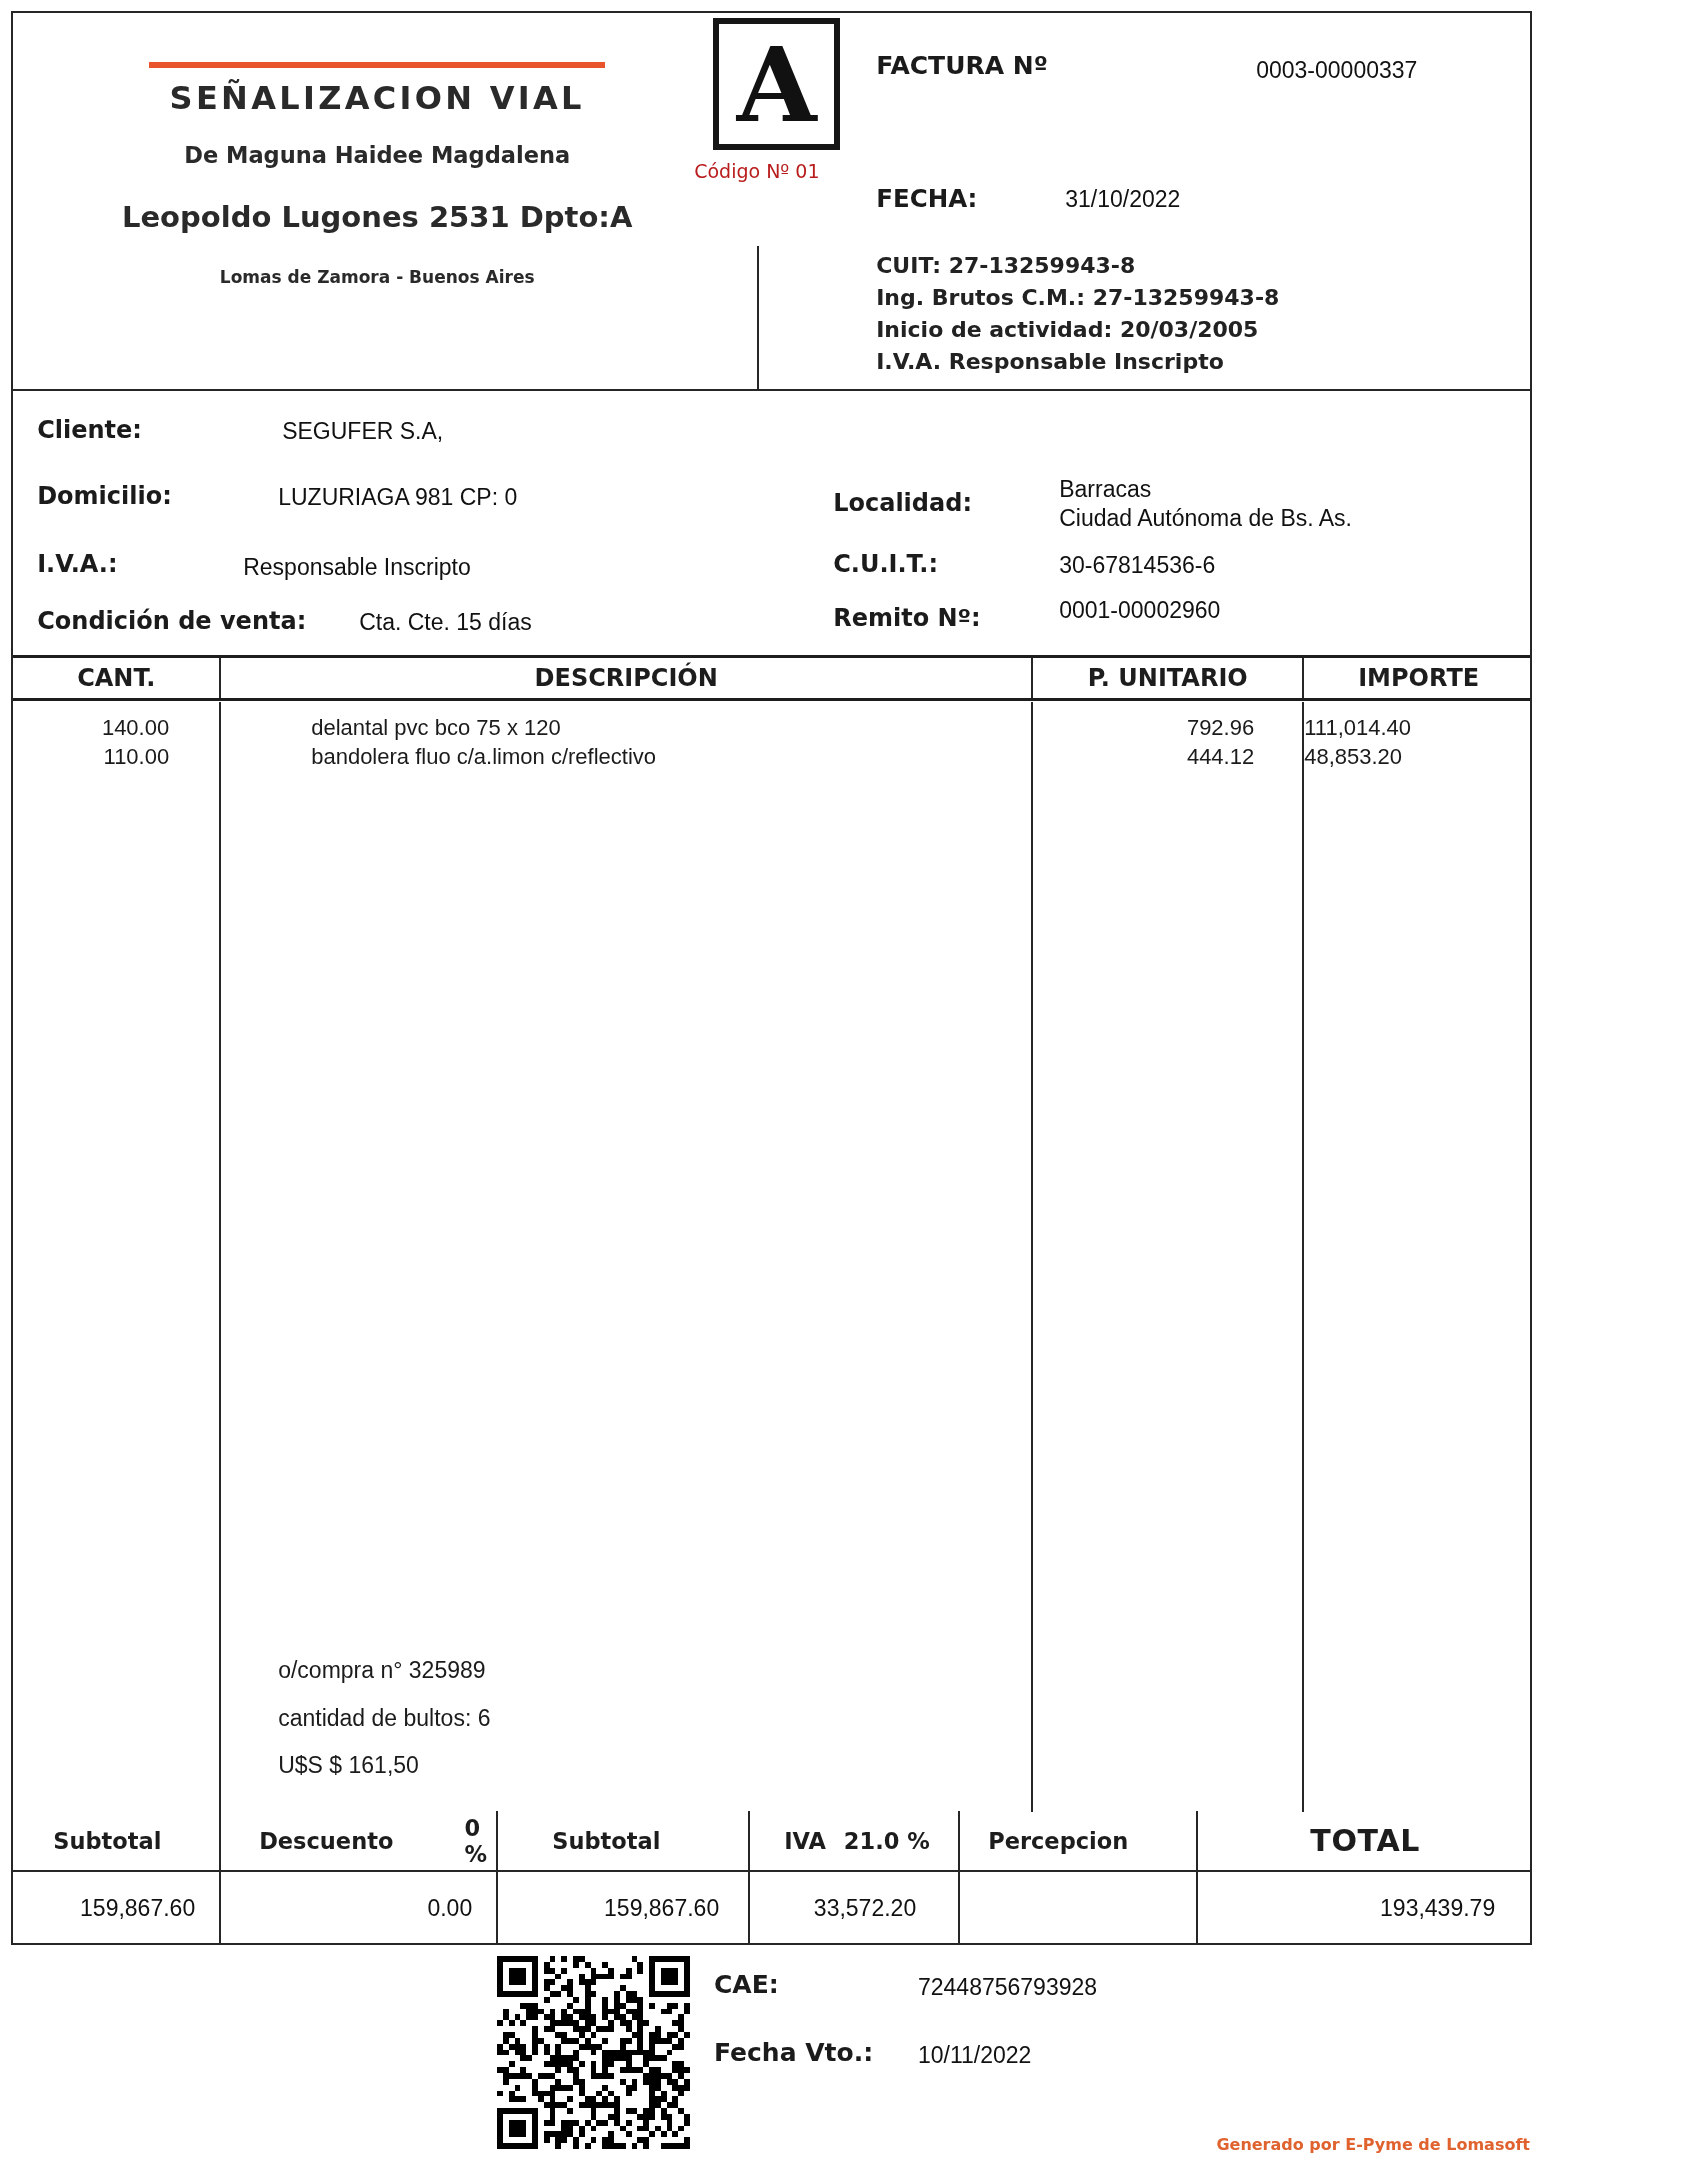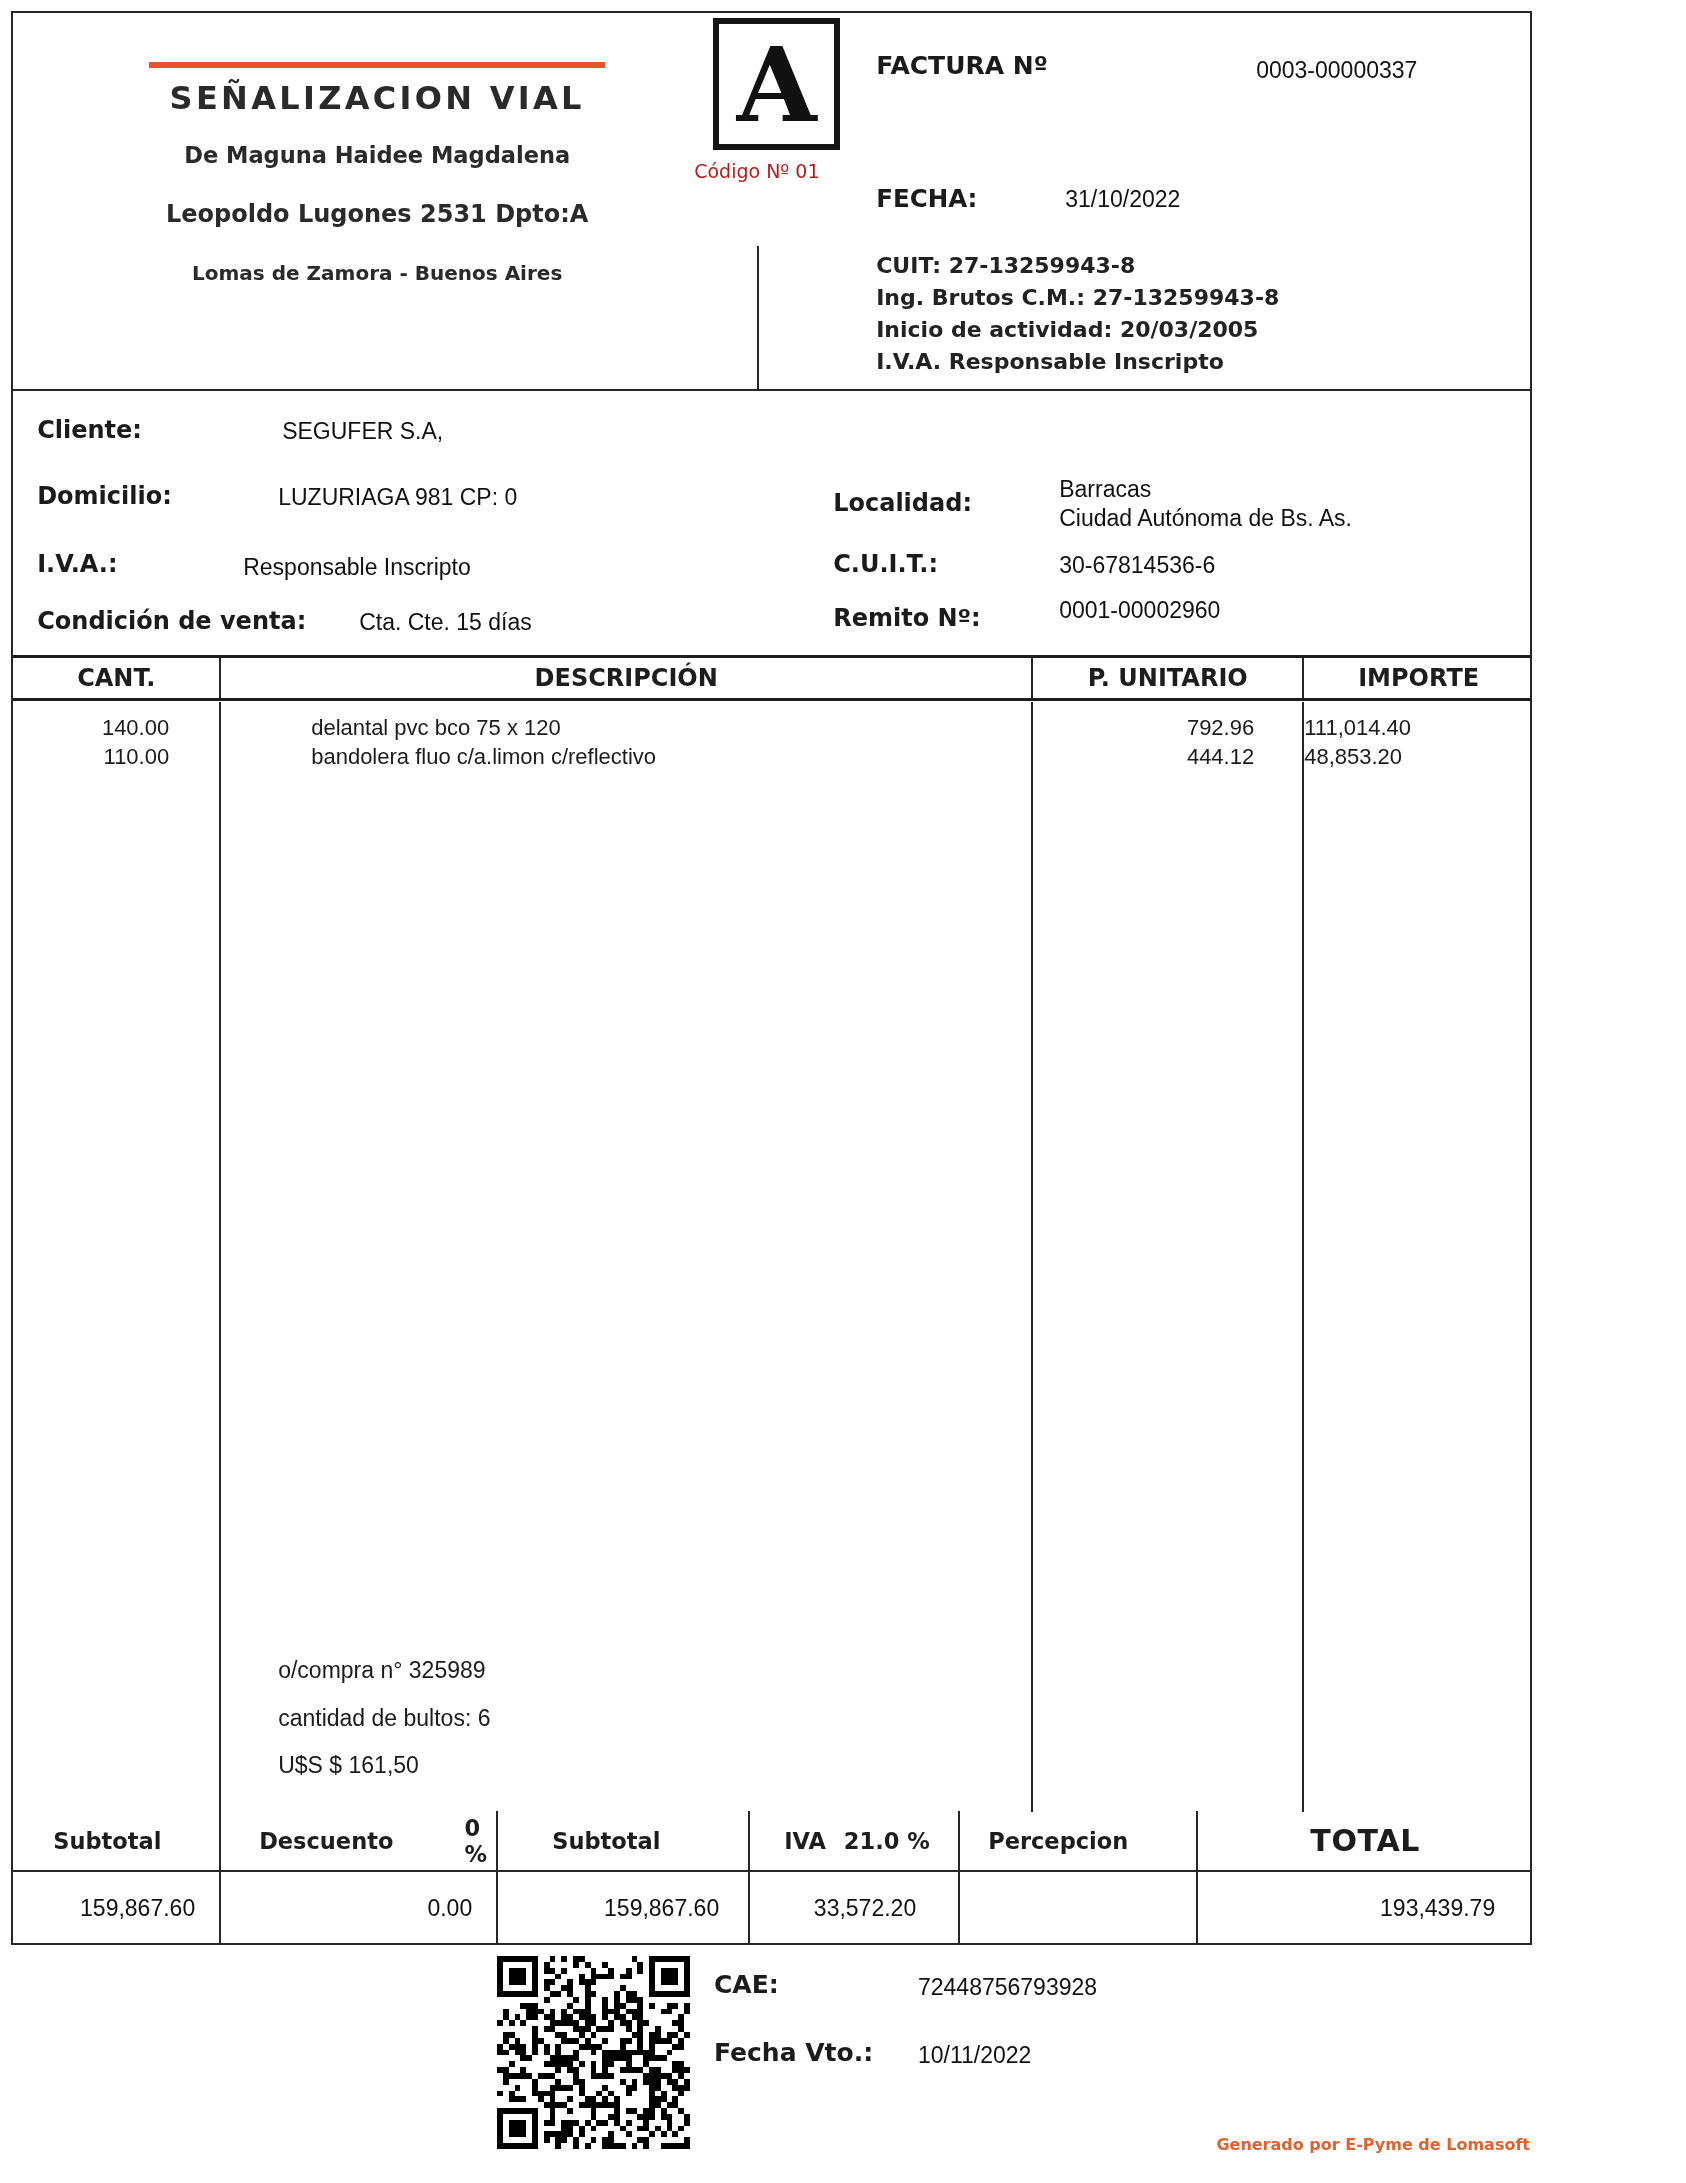--- a/index.html
+++ b/index.html
@@ -24,22 +24,22 @@
 
   
   .hdr { position:absolute; left:0; top:0; width:100%; height:378px; border-bottom:2px solid #262626; }
   .hdr-divider { position:absolute; left:744px; top:233px; width:2px; height:144px; background:#262626; }
 
   .hdr-left { position:absolute; left:60px; top:40px; width:608px; text-align:center; }
   .logo-text { font-size:99px; font-weight:bold; line-height:1.0; letter-spacing:28px; color:#222; }
   .logo-rule { width:456px; height:6px; background:#e8542c; margin:9.3px auto 0 auto; }
   .logo-tagline { margin-top:10.6px; font-size:32px; font-weight:bold; letter-spacing:3.3px; color:#2a2a2a; }
   .logo-owner { margin-top:25px; font-size:22.5px; font-weight:bold; color:#2a2a2a; }
-  .logo-address { margin-top:32px; font-size:24px; font-weight:bold; color:#2a2a2a; }
-  .logo-city { margin-top:33px; font-size:20px; font-weight:bold; color:#2a2a2a; }
+  .logo-address { margin-top:32px; font-size:29px; font-weight:bold; color:#2a2a2a; }
+  .logo-city { margin-top:33px; font-size:17px; font-weight:bold; color:#2a2a2a; }
 
   .abox { position:absolute; left:700px; top:5.3px; width:127px; height:132px; border:6px solid #161616;
           display:flex; align-items:center; justify-content:center; background:#fff; }
   .abox-letter { font-family:"DejaVu Serif", serif; font-weight:bold; font-size:103px; line-height:1; color:#111; }
   .abox-code { position:absolute; left:681px; top:147px; width:165px; text-align:left; font-size:19px; color:#b91c1c; }
 
   .hdr-right { position:absolute; left:863px; top:0; width:655px; height:100%; }
   .factura-label { position:absolute; left:0; top:38px; font-size:25px; }
   .factura-number { position:absolute; left:380px; top:44px; font-size:23px; }
   .fecha-label { position:absolute; left:0; top:171px; font-size:24.5px; }

